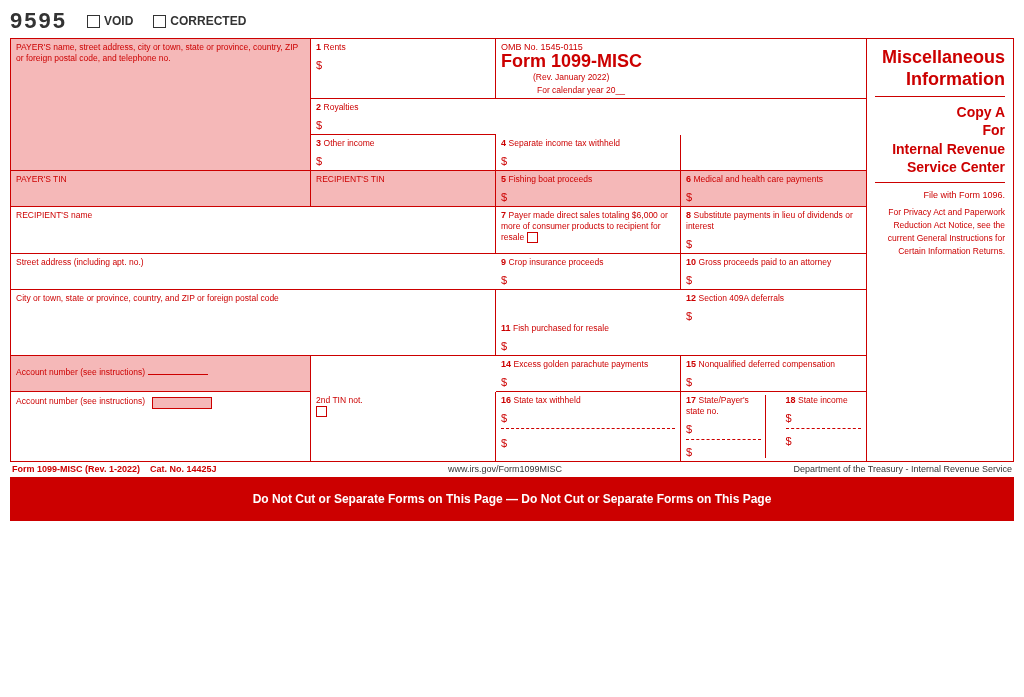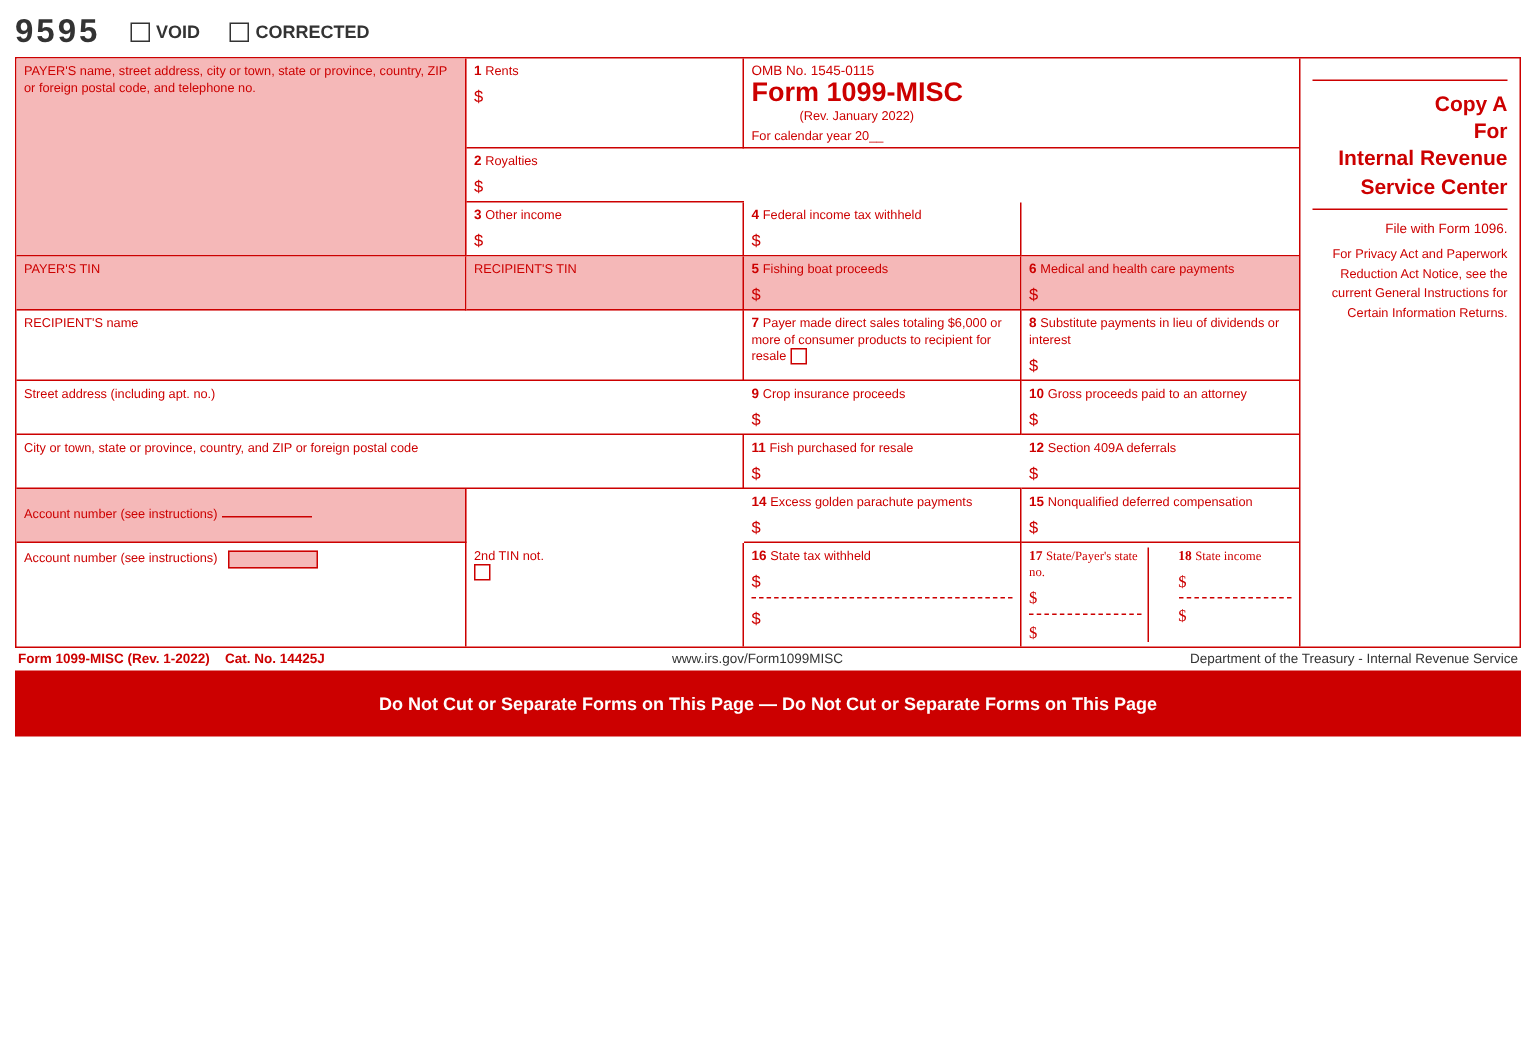--- a/index.html
+++ b/index.html
@@ -124,39 +124,39 @@
       <div class="g-cell" style="grid-column:2; grid-row:1;">
         <span class="g-num">1</span>
         <span class="g-label">Rents</span>
         <span class="g-dollar">$</span>
       </div>
 
       <div class="g-cell" style="grid-column:3/5; grid-row:1; border-right:none;">
         <div style="color:#c00; font-size:9px;">OMB No. 1545-0115</div>
         <div style="color:#c00; font-size:18px; font-weight:bold; line-height:1.1;">Form <span>1099-MISC</span></div>
         <div style="color:#c00; font-size:8.5px;padding-left:32px;">(Rev. January 2022)</div>
-        <div style="color:#c00; font-size:8.5px; margin-top:3px;">For calendar year 20__</div>
+        <div style="color:#c00; font-size:8.5px; margin-top:3px;margin-left:36px;">For calendar year 20__</div>
       </div>
 
       <div class="g-cell" style="grid-column:2; grid-row:2;">
         <span class="g-num">2</span>
         <span class="g-label">Royalties</span>
         <span class="g-dollar">$</span>
       </div>
 
       <div class="g-cell" style="grid-column:3/5; grid-row:2; border-right:none; visibility:hidden;"></div>
 
       <div class="g-cell" style="grid-column:2; grid-row:3;">
         <span class="g-num">3</span>
         <span class="g-label">Other income</span>
         <span class="g-dollar">$</span>
       </div>
       <div class="g-cell" style="grid-column:3; grid-row:3;">
         <span class="g-num">4</span>
-        <span class="g-label">Federal income tax withheld</span>
+        <span class="g-label">Separate income tax withheld</span>
         <span class="g-dollar">$</span>
       </div>
 
       <div class="g-cell" style="grid-column:4; grid-row:3; border-right:none;"></div>
 
       <div class="g-cell g-shaded" style="grid-column:1; grid-row:4;">
         <span class="g-label">PAYER'S TIN</span>
       </div>
       <div class="g-cell g-shaded" style="grid-column:2; grid-row:4;">
         <span class="g-label">RECIPIENT'S TIN</span>
@@ -196,21 +196,21 @@
       </div>
       <div class="g-cell" style="grid-column:4; grid-row:6; border-right:none;">
         <span class="g-num">10</span>
         <span class="g-label">Gross proceeds paid to an attorney</span>
         <span class="g-dollar">$</span>
       </div>
 
       <div class="g-cell" style="grid-column:1/3; grid-row:7;">
         <span class="g-label">City or town, state or province, country, and ZIP or foreign postal code</span>
       </div>
-      <div class="g-cell" style="grid-column:3; grid-row:7;">
+      <div class="g-cell" style="grid-column:3; grid-row:7;margin-top:30px;">
         <span class="g-num">11</span>
         <span class="g-label">Fish purchased for resale</span>
         <span class="g-dollar">$</span>
       </div>
       <div class="g-cell" style="grid-column:4; grid-row:7; border-right:none;">
         <span class="g-num">12</span>
         <span class="g-label">Section 409A deferrals</span>
         <span class="g-dollar">$</span>
       </div>
 
@@ -240,21 +240,21 @@
       </div>
       <div class="g-cell" style="grid-column:3; grid-row:9; border-bottom:none;">
         <span class="g-num">16</span>
         <span class="g-label">State tax withheld</span>
         <span class="g-dollar">$</span>
         <div style="border-top:1px dashed #c00; margin-top:4px; padding-top:2px;">
           <span class="g-dollar">$</span>
         </div>
       </div>
       <div class="g-cell" style="grid-column:4; grid-row:9; border-bottom:none; border-right:none;">
-        <div style="display:grid; grid-template-columns:1fr 1fr; gap:16px; height:100%;font-family:Liberation Serif, serif;">
+        <div style="display:grid; grid-template-columns:1fr 1fr; gap:16px; height:100%;">
           <div style="padding-right:4px; border-right:1px solid #c00;">
             <span class="g-num">17</span>
             <span class="g-label">State/Payer's state no.</span>
             <span class="g-dollar">$</span>
             <div style="border-top:1px dashed #c00; margin-top:4px;">
               <span class="g-dollar">$</span>
             </div>
           </div>
           <div style="padding-left:4px;">
             <span class="g-num">18</span>
@@ -264,20 +264,24 @@
               <span class="g-dollar">$</span>
             </div>
           </div>
         </div>
       </div>
 
     </div>
 
     <div class="right-col">
       <div style="text-align:right;">
+        <div style="color:#c00; font-size:18px; font-weight:bold; line-height:1.2;">
+          <span>Miscellaneous</span><br>
+          <span>Information</span>
+        </div>
         <div style="border-top:1px solid #c00; margin:6px 0;"></div>
         <div style="color:#c00; font-size:14px; font-weight:bold; line-height:1.3;">
           <span>Copy A</span>
         </div>
         <div style="color:#c00; font-size:14px; font-weight:bold; line-height:1.3;">
           <span>For</span><br>
           <span>Internal Revenue</span><br>
           <span>Service Center</span>
         </div>
         <div style="border-top:1px solid #c00; margin:6px 0;"></div>

